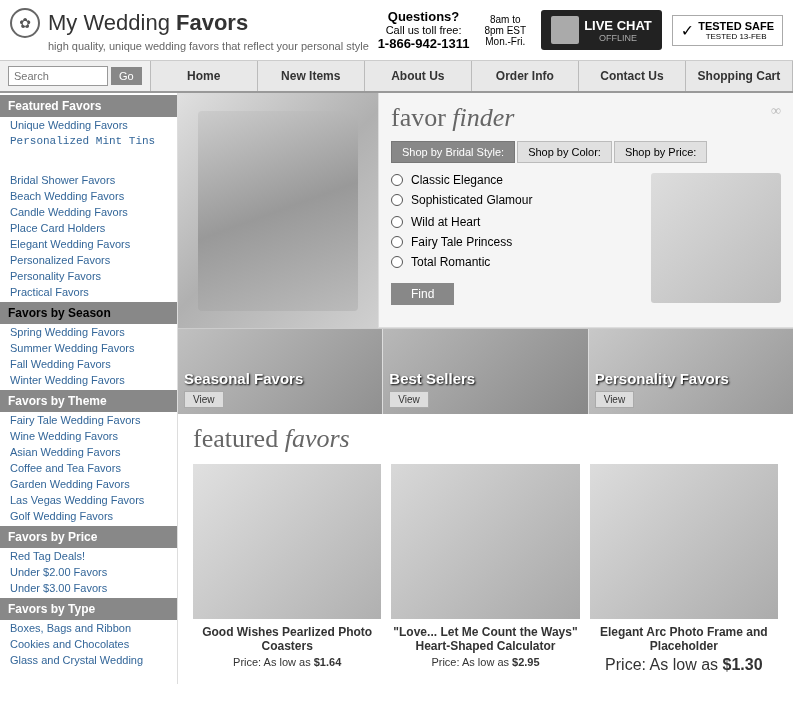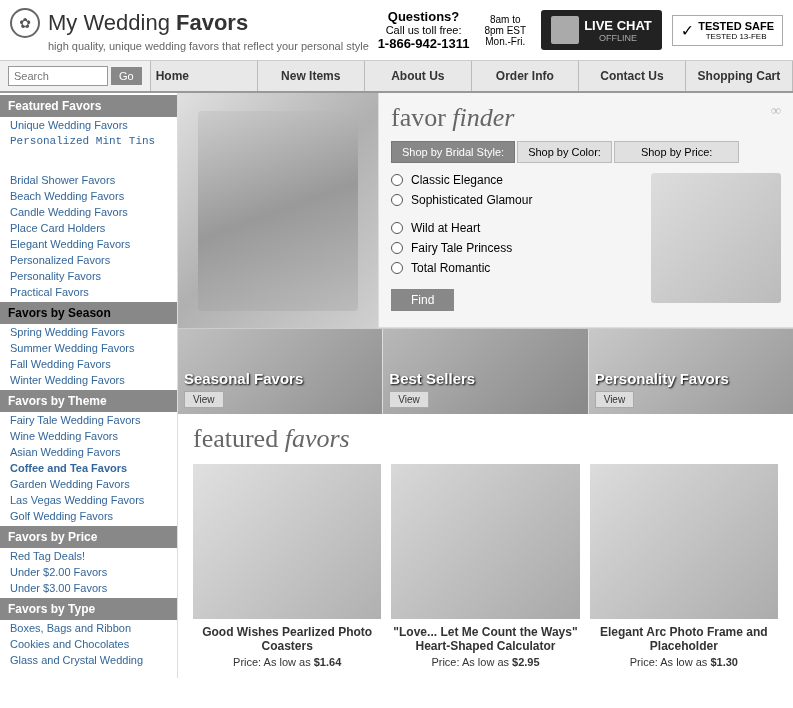--- a/index.html
+++ b/index.html
@@ -48,21 +48,21 @@
   </div>
 </div>
 
 <div style="display:flex;background:#e8e8e8;border-bottom:2px solid #999;">
   <div style="display:flex;align-items:center;padding:5px 8px;background:#f0f0f0;border-right:1px solid #bbb;">
     <input type="text" style="border: 1px solid rgb(153, 153, 153); padding: 3px 5px; font-size: 11px; width: 100px;" placeholder="Search">
     <button style="background:#888;color:#fff;border:none;padding:3px 8px;font-size:11px;cursor:pointer;margin-left:3px;">Go</button>
   </div>
 
   <div id="nav-items-container" style="display:flex;flex:1;">
-      <div style="flex: 1 1 0%; text-align: left; padding: 8px 5px; font-size: 12px; font-weight: bold; color: rgb(51, 51, 51); cursor: pointer; border-right: 1px solid rgb(187, 187, 187); background: rgb(232, 232, 232);">Home</div>
+      <div style="flex: 1 1 0%; text-align: center; padding: 8px 5px; font-size: 12px; font-weight: bold; color: rgb(51, 51, 51); cursor: pointer; border-right: 1px solid rgb(187, 187, 187); background: rgb(232, 232, 232);">Home</div>
       <div style="flex: 1 1 0%; text-align: center; padding: 8px 5px; font-size: 12px; font-weight: bold; color: rgb(51, 51, 51); cursor: pointer; border-right: 1px solid rgb(187, 187, 187); background: rgb(232, 232, 232);">New Items</div>
       <div style="flex: 1 1 0%; text-align: center; padding: 8px 5px; font-size: 12px; font-weight: bold; color: rgb(51, 51, 51); cursor: pointer; border-right: 1px solid rgb(187, 187, 187); background: rgb(232, 232, 232);">About Us</div>
       <div style="flex: 1 1 0%; text-align: center; padding: 8px 5px; font-size: 12px; font-weight: bold; color: rgb(51, 51, 51); cursor: pointer; border-right: 1px solid rgb(187, 187, 187); background: rgb(232, 232, 232);">Order Info</div>
       <div style="flex: 1 1 0%; text-align: center; padding: 8px 5px; font-size: 12px; font-weight: bold; color: rgb(51, 51, 51); cursor: pointer; border-right: 1px solid rgb(187, 187, 187); background: rgb(232, 232, 232);">Contact Us</div>
       <div style="flex: 1 1 0%; text-align: center; padding: 8px 5px; font-size: 12px; font-weight: bold; color: rgb(51, 51, 51); cursor: pointer; border-right: 1px solid rgb(187, 187, 187); background: rgb(232, 232, 232);">Shopping Cart</div>
     </div>
 </div>
 
 <div style="display:flex;">
 
@@ -81,21 +81,21 @@
         <div style="padding: 2px 10px; font-size: 11px; color: rgb(51, 102, 153); cursor: pointer;">Practical Favors</div>
         <div style="background: rgb(136, 136, 136); color: #000000; padding: 4px 8px; font-size: 12px; font-weight: bold; margin-top: 2px;">Favors by Season</div>
         <div style="padding: 2px 10px; font-size: 11px; color: rgb(51, 102, 153); cursor: pointer;">Spring Wedding Favors</div>
         <div style="padding: 2px 10px; font-size: 11px; color: rgb(51, 102, 153); cursor: pointer;">Summer Wedding Favors</div>
         <div style="padding: 2px 10px; font-size: 11px; color: rgb(51, 102, 153); cursor: pointer;">Fall Wedding Favors</div>
         <div style="padding: 2px 10px; font-size: 11px; color: rgb(51, 102, 153); cursor: pointer;">Winter Wedding Favors</div>
         <div style="background: rgb(136, 136, 136); color: rgb(255, 255, 255); padding: 4px 8px; font-size: 12px; font-weight: bold; margin-top: 2px;">Favors by Theme</div>
         <div style="padding: 2px 10px; font-size: 11px; color: rgb(51, 102, 153); cursor: pointer;">Fairy Tale Wedding Favors</div>
         <div style="padding: 2px 10px; font-size: 11px; color: rgb(51, 102, 153); cursor: pointer;">Wine Wedding Favors</div>
         <div style="padding: 2px 10px; font-size: 11px; color: rgb(51, 102, 153); cursor: pointer;">Asian Wedding Favors</div>
-        <div style="padding: 2px 10px; font-size: 11px; color: rgb(51, 102, 153); cursor: pointer; font-weight: bold;">Coffee and Tea Favors</div>
+        <div style="padding: 2px 10px; font-size: 11px; color: rgb(51, 102, 153); cursor: pointer;">Coffee and Tea Favors</div>
         <div style="padding: 2px 10px; font-size: 11px; color: rgb(51, 102, 153); cursor: pointer;">Garden Wedding Favors</div>
         <div style="padding: 2px 10px; font-size: 11px; color: rgb(51, 102, 153); cursor: pointer;">Las Vegas Wedding Favors</div>
         <div style="padding: 2px 10px; font-size: 11px; color: rgb(51, 102, 153); cursor: pointer;">Golf Wedding Favors</div>
         <div style="background: rgb(136, 136, 136); color: rgb(255, 255, 255); padding: 4px 8px; font-size: 12px; font-weight: bold; margin-top: 2px;">Favors by Price</div>
         <div style="padding: 2px 10px; font-size: 11px; color: rgb(51, 102, 153); cursor: pointer;">Red Tag Deals!</div>
         <div style="padding: 2px 10px; font-size: 11px; color: rgb(51, 102, 153); cursor: pointer;">Under $2.00 Favors</div>
         <div style="padding: 2px 10px; font-size: 11px; color: rgb(51, 102, 153); cursor: pointer;">Under $3.00 Favors</div>
         <div style="background: rgb(136, 136, 136); color: #ffffff; padding: 4px 8px; font-size: 12px; font-weight: bold; margin-top: 2px;">Favors by Type</div>
         <div style="padding: 2px 10px; font-size: 11px; color: rgb(51, 102, 153); cursor: pointer;">Boxes, Bags and Ribbon</div>
         <div style="padding: 2px 10px; font-size: 11px; color: rgb(51, 102, 153); cursor: pointer;">Cookies and Chocolates</div>
@@ -120,33 +120,33 @@
           <span style="float:right;font-size:14px;color:#bbb;">∞</span>
         </div>
 
         <div style="display:flex;margin-bottom:10px;">
           <div style="padding:4px 10px;font-size:11px;cursor:pointer;background:#888;color:#fff;margin-right:2px;border:1px solid #777;">
             <span>Shop by Bridal Style:</span>
           </div>
           <div style="padding:4px 10px;font-size:11px;cursor:pointer;background:#e0e0e0;margin-right:2px;border:1px solid #bbb;">
             <span>Shop by Color:</span>
           </div>
-          <div style="padding:4px 26px;font-size:11px;cursor:pointer;background:#e0e0e0;border:1px solid #bbb;">
+          <div style="padding:4px 10px;font-size:11px;cursor:pointer;background:#e0e0e0;border:1px solid #bbb;">
             <span>Shop by Price:</span>
           </div>
         </div>
 
         <div style="display:flex;">
           <div style="flex:1;">
             <div id="favor-options-container">
                 <div style="display: flex; align-items: center; margin-bottom: 6px; font-size: 12px; cursor: pointer;">
                   <span style="width: 12px; height: 12px; border-radius: 50%; border: 1px solid rgb(85, 85, 85); margin-right: 8px; background: rgb(255, 255, 255); flex-shrink: 0; display: inline-block;"></span>
                   <span>Classic Elegance</span>
                 </div>
-                <div style="display: flex; align-items: center; margin-bottom: 14px; font-size: 12px; cursor: pointer;">
+                <div style="display: flex; align-items: center; margin-bottom: 8px; font-size: 12px; cursor: pointer;">
                   <span style="width: 12px; height: 12px; border-radius: 50%; border: 1px solid rgb(85, 85, 85); margin-right: 8px; background: rgb(255, 255, 255); flex-shrink: 0; display: inline-block;"></span>
                   <span>Sophisticated Glamour</span>
                 </div>
                 <div style="display: flex; align-items: center; margin-bottom: 6px; font-size: 12px; cursor: pointer;">
                   <span style="width: 12px; height: 12px; border-radius: 50%; border: 1px solid rgb(85, 85, 85); margin-right: 8px; background: rgb(255, 255, 255); flex-shrink: 0; display: inline-block;"></span>
                   <span>Wild at Heart</span>
                 </div>
                 <div style="display: flex; align-items: center; margin-bottom: 6px; font-size: 12px; cursor: pointer;">
                   <span style="width: 12px; height: 12px; border-radius: 50%; border: 1px solid rgb(85, 85, 85); margin-right: 8px; background: rgb(255, 255, 255); flex-shrink: 0; display: inline-block;"></span>
                   <span>Fairy Tale Princess</span>
@@ -207,21 +207,21 @@
         <div style="flex:1;text-align:center;cursor:pointer;">
           <div style="width:100%;height:155px;background:linear-gradient(135deg,#d8d8d8 0%,#a8a8a8 100%);margin-bottom:6px;"></div>
           <div style="font-size:12px;color:#333;margin-bottom:3px;font-weight:bold;">"Love... Let Me Count the Ways" Heart-Shaped Calculator</div>
           <div style="font-size:11px;color:#333;">
             <span>Price: As low as </span><strong>$2.95</strong>
           </div>
         </div>
         <div style="flex:1;text-align:center;cursor:pointer;">
           <div style="width:100%;height:155px;background:linear-gradient(135deg,#dcdcdc 0%,#acacac 100%);margin-bottom:6px;"></div>
           <div style="font-size:12px;color:#333;margin-bottom:3px;font-weight:bold;">Elegant Arc Photo Frame and Placeholder</div>
-          <div style="font-size:11px;color:#333;">
+          <div style="font-size:16px;color:#333;">
             <span>Price: As low as </span><strong>$1.30</strong>
           </div>
         </div>
       </div>
     </div>
 
   </div>
 </div>
 
 </body></html>

